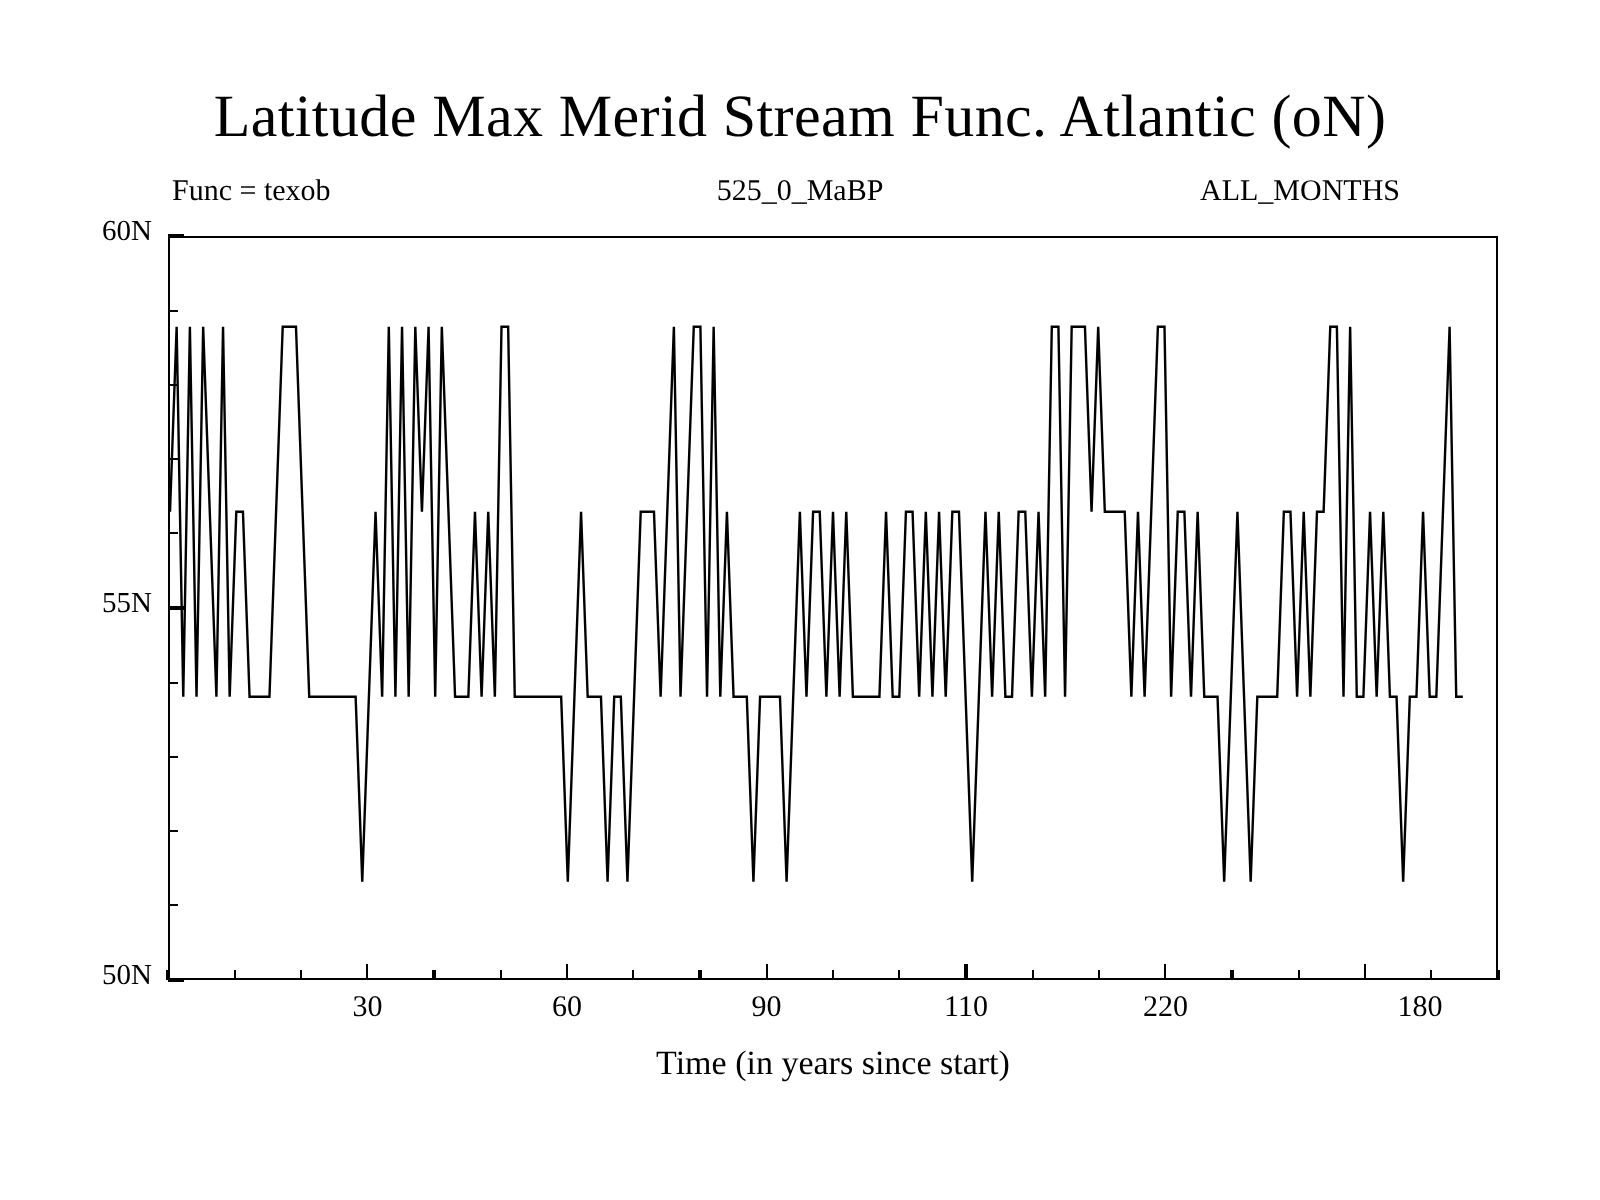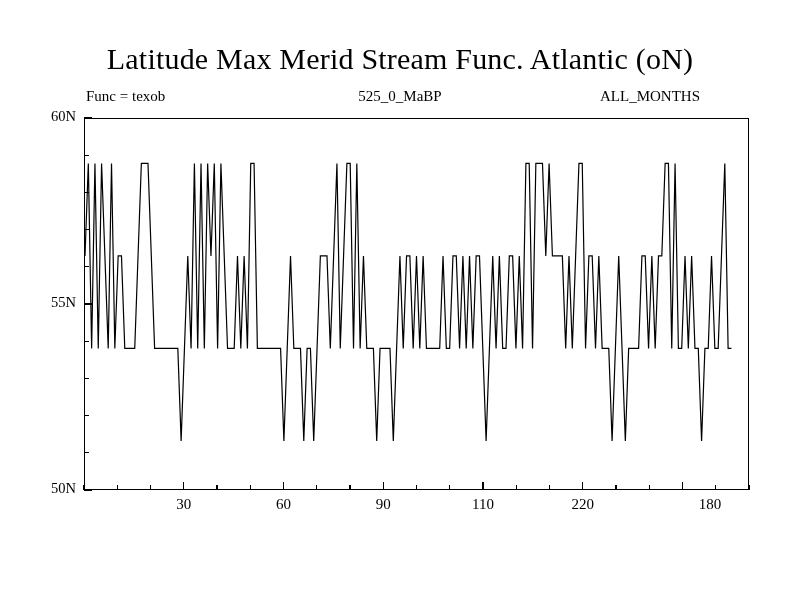--- a/index.html
+++ b/index.html
@@ -126,20 +126,21 @@
 
   <div class="xlabels">
     <div class="xlab" id="xlab-0" style="left: 183.75px;">30</div>
     <div class="xlab" id="xlab-1" style="left: 283.5px; text-align: center;">60</div>
     <div class="xlab" id="xlab-2" style="left: 383.25px;">90</div>
     <div class="xlab" id="xlab-3" style="left: 483px;">110</div>
     <div class="xlab" id="xlab-4" style="left: 582.75px;">220</div>
     <div class="xlab" id="xlab-5" style="left: 710px;">180</div>
   </div>
 
+  <div class="xaxis-title">Time (in years since start)</div>
 
   <div id="ticks-layer">
       <div class="tick" style="left: 84px; top: 489.3px; width: 8px; height: 1.4px;"></div>
       <div class="tick" style="left: 84px; top: 303.3px; width: 8px; height: 1.4px;"></div>
       <div class="tick" style="left: 84px; top: 117.3px; width: 8px; height: 1.4px;"></div>
       <div class="tick" style="left: 183.05px; top: 482px; width: 1.4px; height: 8px;"></div>
       <div class="tick" style="left: 282.8px; top: 482px; width: 1.4px; height: 8px;"></div>
       <div class="tick" style="left: 382.55px; top: 482px; width: 1.4px; height: 8px;"></div>
       <div class="tick" style="left: 482.3px; top: 482px; width: 1.4px; height: 8px;"></div>
       <div class="tick" style="left: 582.05px; top: 482px; width: 1.4px; height: 8px;"></div>

